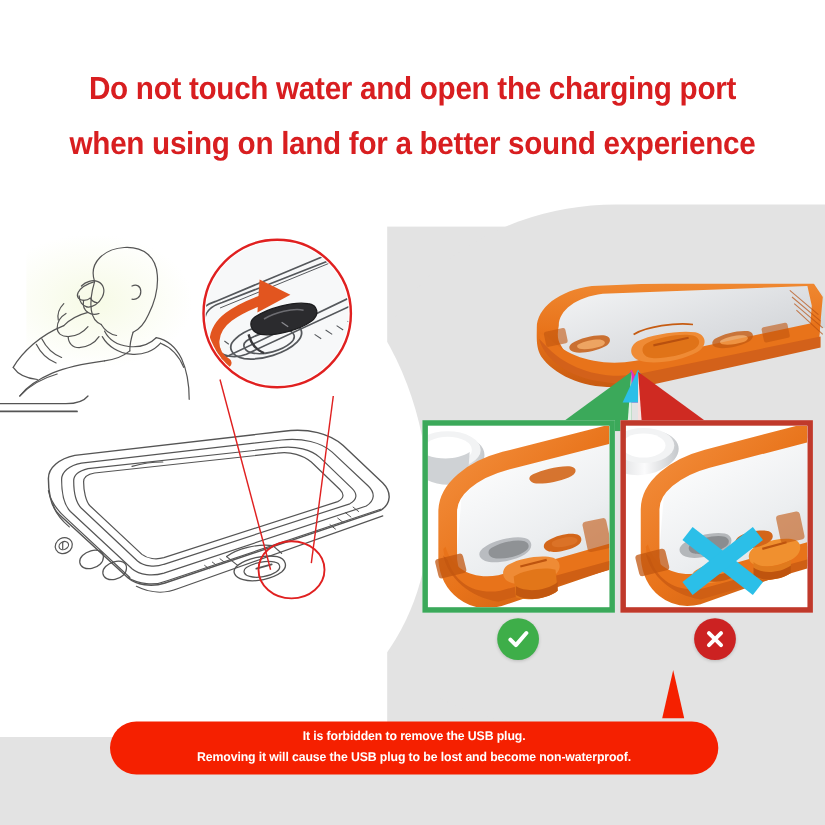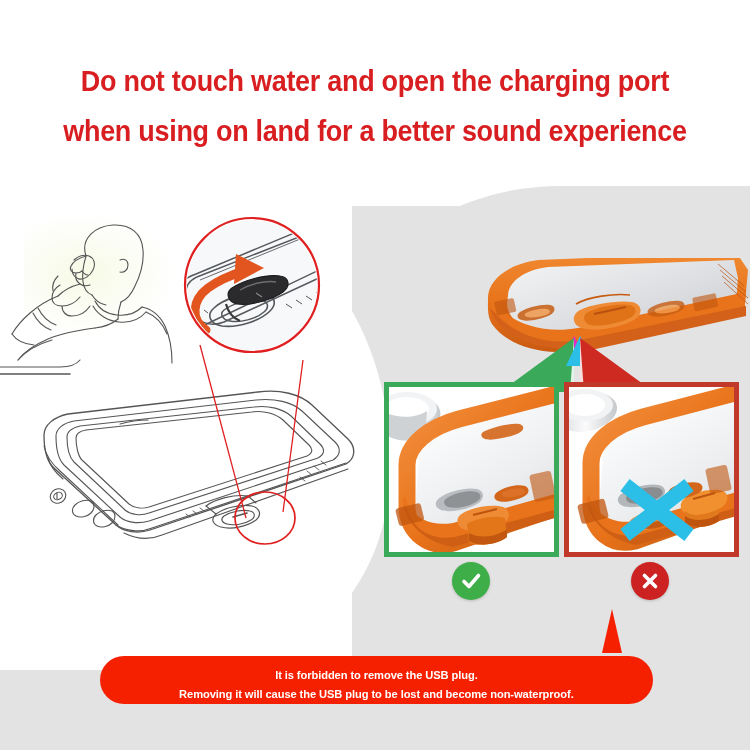--- a/index.html
+++ b/index.html
@@ -83,21 +83,21 @@
   .banner {
     position: absolute;
     left: 100px; top: 656px;
     width: 553px; height: 48px;
     background: #f52000;
     border-radius: 26px;
     color: #ffffff;
     display: flex;
     flex-direction: column;
     align-items: center;
-    justify-content: flex-end;
+    justify-content: center;
     box-sizing: border-box;
     padding: 0 14px;
   }
   .banner-line {
     font-size: 11.5px;
     font-weight: bold;
     line-height: 19px;
     white-space: nowrap;
     letter-spacing: -0.1px;
     transform: scaleX(0.97);

